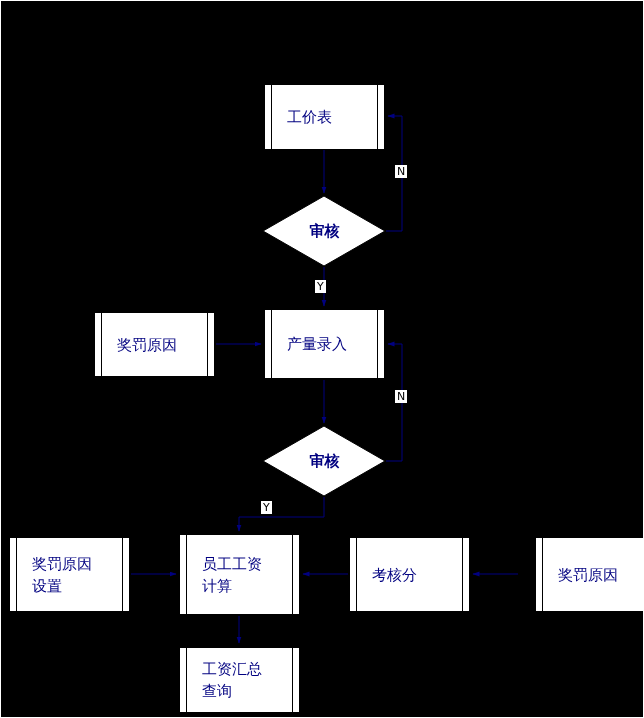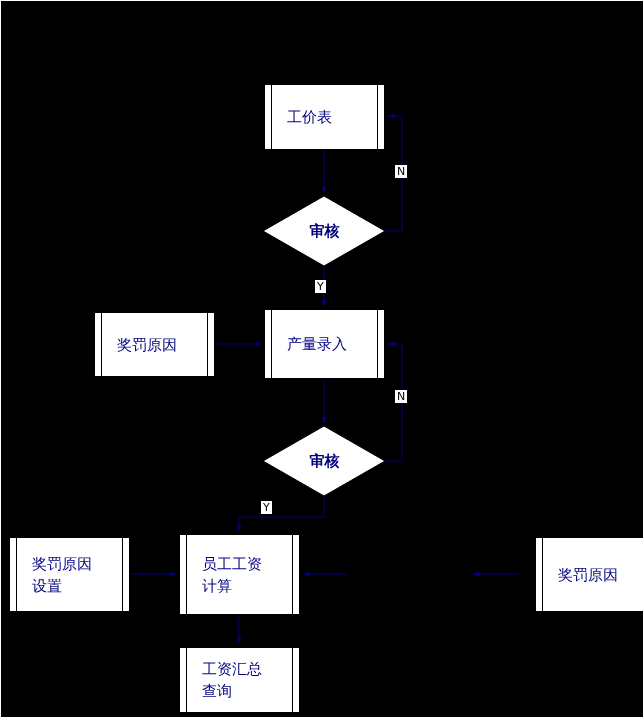--- a/index.html
+++ b/index.html
@@ -148,20 +148,23 @@
   <div class="node" id="n-wage-item-settings">
     <span class="lbl">奖罚原因
 设置</span>
   </div>
 
   <div class="node" id="n-employee-wage-calc">
     <span class="lbl">员工工资
 计算</span>
   </div>
 
+  <div class="node" id="n-assessment-score">
+    <span class="lbl">考核分</span>
+  </div>
 
   <div class="node" id="n-reward-penalty">
     <span class="lbl">奖罚原因</span>
   </div>
 
   <div class="node" id="n-wage-summary">
     <span class="lbl">工资汇总
 查询</span>
   </div>
 

